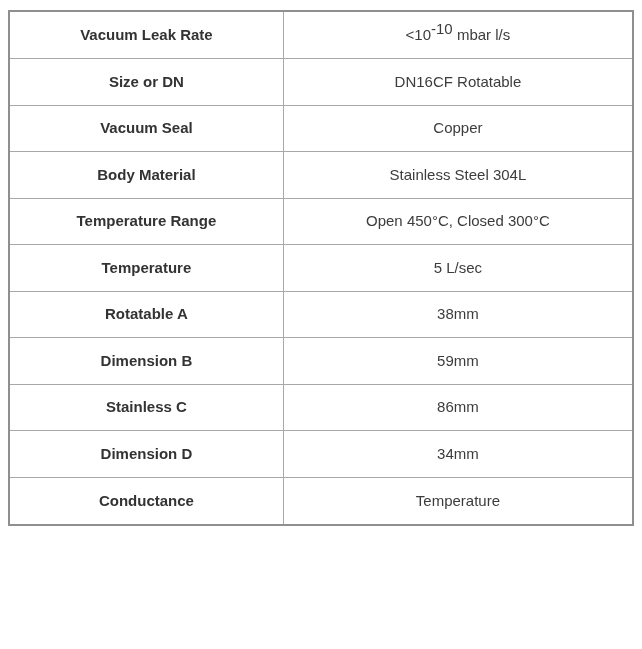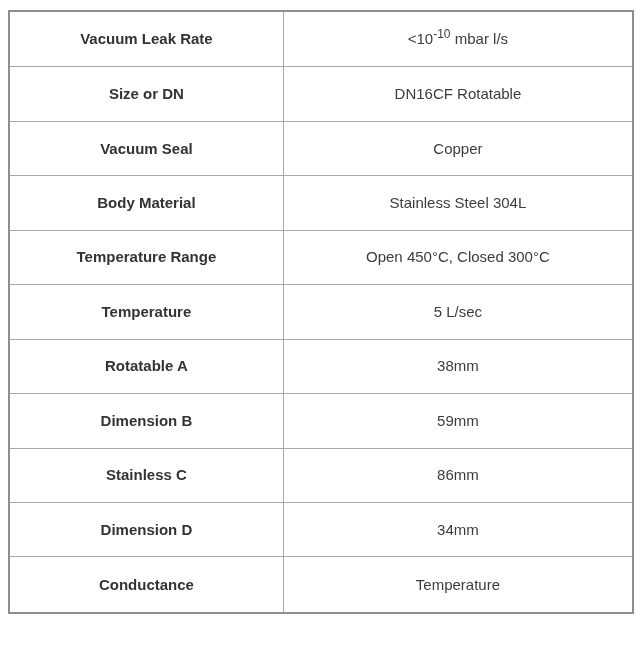--- a/index.html
+++ b/index.html
@@ -15,21 +15,21 @@
     width: 642px;
     height: 649px;
     background: #ffffff;
     overflow: hidden;
   }
   table.spec-table {
     position: absolute;
     left: 8px;
     top: 10px;
     width: 626px;
-    height: 604px;
+    height: 516px;
     border-collapse: collapse;
     table-layout: fixed;
     border: 2px solid #8f8f8f;
   }
   table.spec-table td {
     border: 1px solid #a8a8a8;
     text-align: center;
     vertical-align: middle;
     font-size: 15px;
     line-height: 1.2;
@@ -38,21 +38,21 @@
   td.label-cell {
     width: 41.8%;
     font-weight: bold;
     color: #333333;
   }
   td.value-cell {
     font-weight: normal;
     color: #3c3c3c;
   }
   td.value-cell sup {
-    font-size: 12px;
+    font-size: 15px;
     line-height: 0;
   }
 </style>
 </head>
 <body>
 
 <div class="page">
   <table class="spec-table">
     <tbody id="spec-body">
   <tr>

